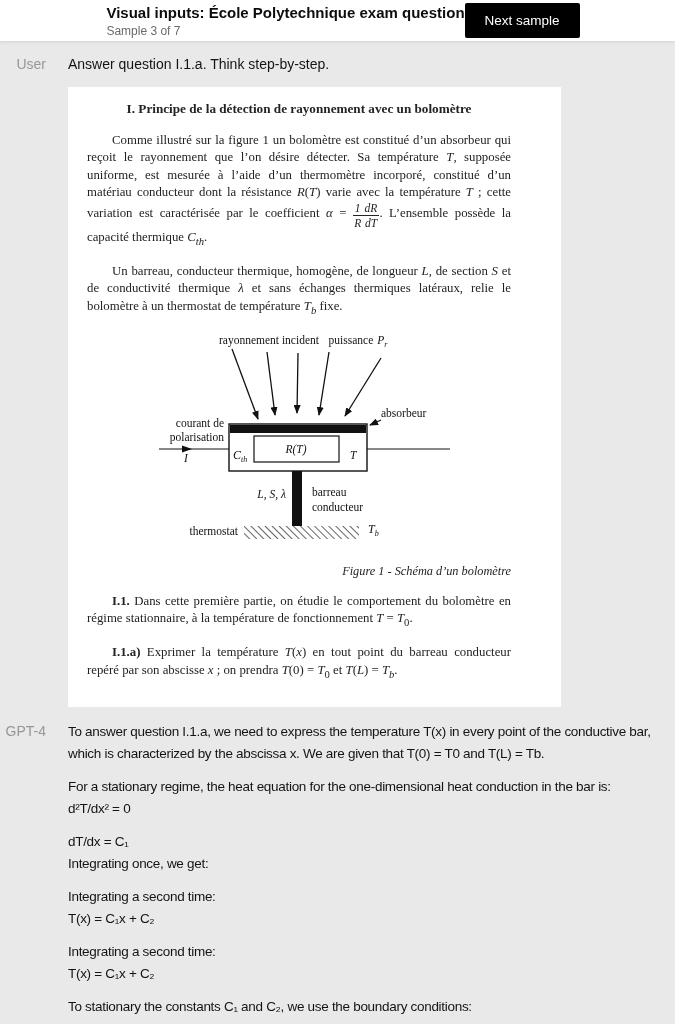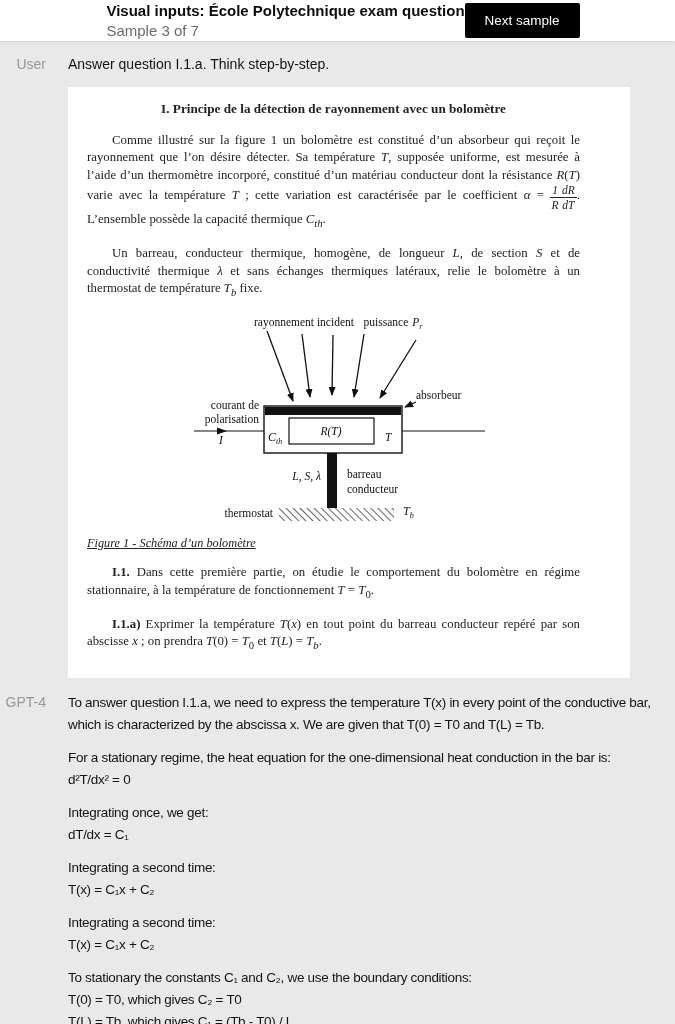--- a/index.html
+++ b/index.html
@@ -11,53 +11,53 @@
   }
   
   .header {
     background:#ffffff; height:41px;
     display:flex; align-items:center; justify-content:center;
     padding:0 9px 0 20px; box-sizing:border-box;
     box-shadow:0 1px 3px rgba(0,0,0,0.10);
     position:relative; z-index:2;
   }
   .header-title { font-size:15px; font-weight:bold; color:#0d0d0d; margin:0; line-height:1.2; }
-  .sample-counter { font-size:15px; color:#6b6b6b; margin-top:2px; }
+  .sample-counter { font-size:12px; color:#6b6b6b; margin-top:2px; }
   .next-btn {
     background:#000000; color:#ffffff; border:none; border-radius:2px;
     font-family:inherit; font-size:13.5px; padding:10px 20px; cursor:pointer;
   }
   
   .chat { padding:13px 8px 0 0; }
   .row { display:grid; grid-template-columns:46px 1fr; column-gap:22px; }
   .speaker { color:#979797; font-size:14px; text-align:right; line-height:21px; }
   .message { font-size:14px; color:#141414; line-height:21px; }
   
   .exam-row { margin-top:12px; }
   .exam-card {
     background:#ffffff; color:#232323;
     font-family:"Liberation Serif", serif;
     font-size:12.8px; line-height:17.5px;
     text-align:justify; hyphens:auto;
     padding:7px 50px 10px 19px; box-sizing:border-box;
-    width:562px;
+    width:493px;
   }
   .exam-title { text-align:center; font-weight:bold; font-size:13.2px; margin:6px 0 14px; }
   .exam-para { margin:0 0 13px; text-indent:25px; }
   .exam-para:last-child { margin-bottom:14px; }
   .frac {
     display:inline-block; text-align:center; vertical-align:-0.85em;
     font-style:italic; font-size:11.5px; line-height:1.05; text-indent:0;
   }
   .frac .num { display:block; border-bottom:1px solid #232323; padding:0 2px 1px; }
   .frac .den { display:block; padding-top:1px; }
   figure.bolometer { margin:16px 0 12px; text-align:center; text-indent:0; }
   .fig-caption {
-    font-style:italic; font-size:12.3px; margin-top:4px;
-    font-family:"Liberation Serif", serif; text-align:left;text-decoration:underline;
+    font-style:italic; font-size:12.3px; margin-top:15px;
+    font-family:"Liberation Serif", serif; text-align:right;
   }
   .fig-svg text { font-family:"Liberation Serif", serif; font-size:11.5px; fill:#111; }
   .fig-svg .fvar { font-style:italic; }
   .fig-svg .fsub { font-size:8px; font-style:italic; }
   
   .gpt-row { margin-top:14px; }
   .resp-para { margin:0 0 11px; }
   .resp-line { font-size:13.5px; letter-spacing:-0.3px; line-height:22px; color:#141414; }
 </style>
 </head>
@@ -150,22 +150,22 @@
     <div class="speaker">GPT-4</div>
     <div class="message">
         <div class="resp-para">
           <div class="resp-line">To answer question I.1.a, we need to express the temperature T(x) in every point of the conductive bar, which is characterized by the abscissa x. We are given that T(0) = T0 and T(L) = Tb.</div>
         </div>
         <div class="resp-para">
           <div class="resp-line">For a stationary regime, the heat equation for the one-dimensional heat conduction in the bar is:</div>
           <div class="resp-line">d²T/dx² = 0</div>
         </div>
         <div class="resp-para">
+          <div class="resp-line">dT/dx = C₁</div>
           <div class="resp-line">Integrating once, we get:</div>
-          <div class="resp-line">dT/dx = C₁</div>
         </div>
         <div class="resp-para">
           <div class="resp-line">Integrating a second time:</div>
           <div class="resp-line">T(x) = C₁x + C₂</div>
         </div>
         <div class="resp-para">
           <div class="resp-line">Integrating a second time:</div>
           <div class="resp-line">T(x) = C₁x + C₂</div>
         </div>
         <div class="resp-para">

